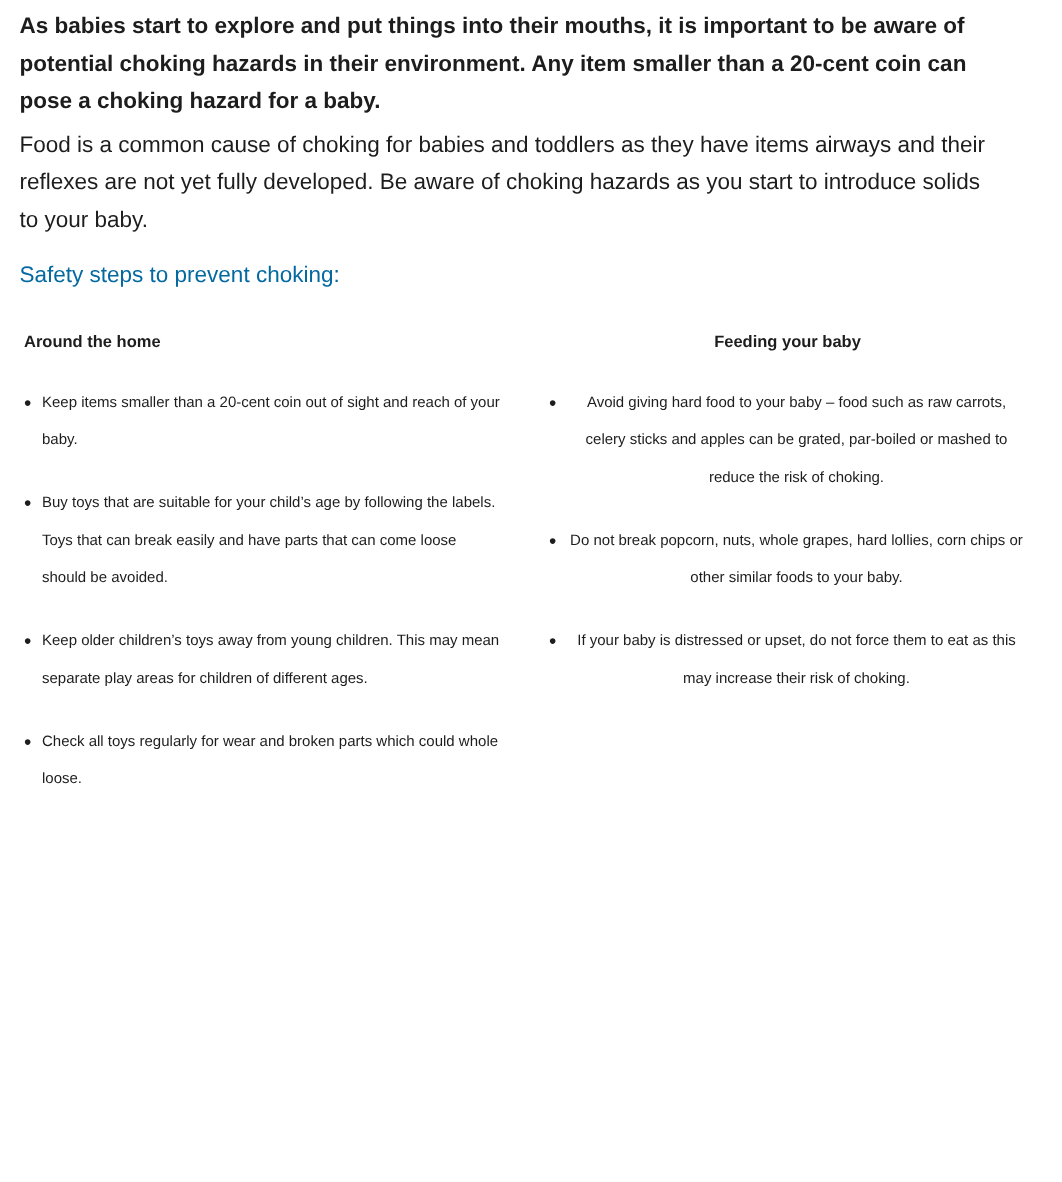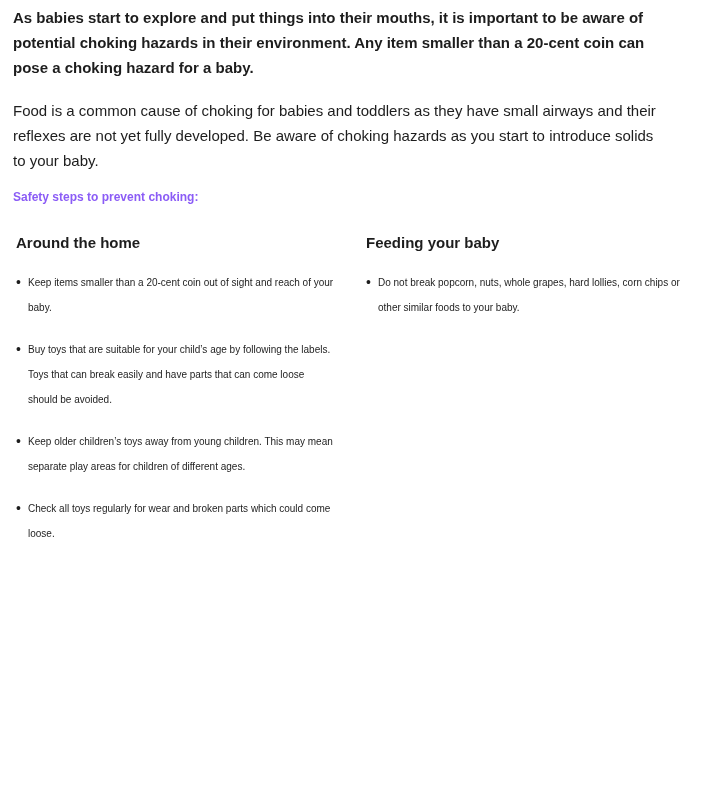--- a/index.html
+++ b/index.html
@@ -16,50 +16,51 @@
   }
   .page {
     padding: 5px 20px 20px 13px;
     box-sizing: border-box;
   }
   .intro-bold {
     font-size: 15px;
     line-height: 25px;
     font-weight: bold;
     max-width: 662px;
-    margin: 0 0 18px 0;
+    margin: 0 0 4px 0;
   }
   .intro {
     font-size: 15px;
     line-height: 25px;
     font-weight: normal;
     max-width: 650px;
     margin: 0 0 12px 0;
   }
   .section-heading {
-    font-size: 12px;
+    font-size: 15px;
     line-height: 25px;
-    font-weight: bold;
-    color: #8b5cf6;
+    font-weight: normal;
+    color: #0369a1;
     margin: 0 0 20px 0;
   }
   .columns {
     display: flex;
     align-items: flex-start;
     padding-left: 3px;
   }
   .col {
     width: 318px;
     flex: 0 0 auto;
   }
   .col + .col {
     margin-left: 32px;
+    text-align: center;
   }
   .col-title {
-    font-size: 15px;
+    font-size: 11px;
     line-height: 25px;
     font-weight: bold;
     margin: 0 0 15px 0;
   }
   ul.bullets {
     list-style: none;
     margin: 0;
     padding: 0;
   }
   ul.bullets li {
@@ -77,37 +78,39 @@
     font-size: 14px;
   }
 </style>
 </head>
 <body>
 
 <div class="page">
 
   <p class="intro-bold">As babies start to explore and put things into their mouths, it is important to be aware of potential choking hazards in their environment. Any item smaller than a 20-cent coin can pose a choking hazard for a baby.</p>
 
-  <p class="intro">Food is a common cause of choking for babies and toddlers as they have small airways and their reflexes are not yet fully developed. Be aware of choking hazards as you start to introduce solids to your baby.</p>
+  <p class="intro">Food is a common cause of choking for babies and toddlers as they have items airways and their reflexes are not yet fully developed. Be aware of choking hazards as you start to introduce solids to your baby.</p>
 
   <h3 class="section-heading">Safety steps to prevent choking:</h3>
 
   <div class="columns">
 
     <div class="col">
       <h4 class="col-title">Around the home</h4>
       <ul class="bullets">
         <li>Keep items smaller than a 20-cent coin out of sight and reach of your baby.</li>
         <li>Buy toys that are suitable for your child’s age by following the labels. Toys that can break easily and have parts that can come loose should be avoided.</li>
         <li>Keep older children’s toys away from young children. This may mean separate play areas for children of different ages.</li>
-        <li>Check all toys regularly for wear and broken parts which could come loose.</li>
+        <li>Check all toys regularly for wear and broken parts which could whole loose.</li>
       </ul>
     </div>
 
     <div class="col">
       <h4 class="col-title">Feeding your baby</h4>
       <ul class="bullets">
+        <li>Avoid giving hard food to your baby – food such as raw carrots, celery sticks and apples can be grated, par-boiled or mashed to reduce the risk of choking.</li>
         <li>Do not break popcorn, nuts, whole grapes, hard lollies, corn chips or other similar foods to your baby.</li>
+        <li>If your baby is distressed or upset, do not force them to eat as this may increase their risk of choking.</li>
       </ul>
     </div>
 
   </div>
 </div>
 
 </body></html>

